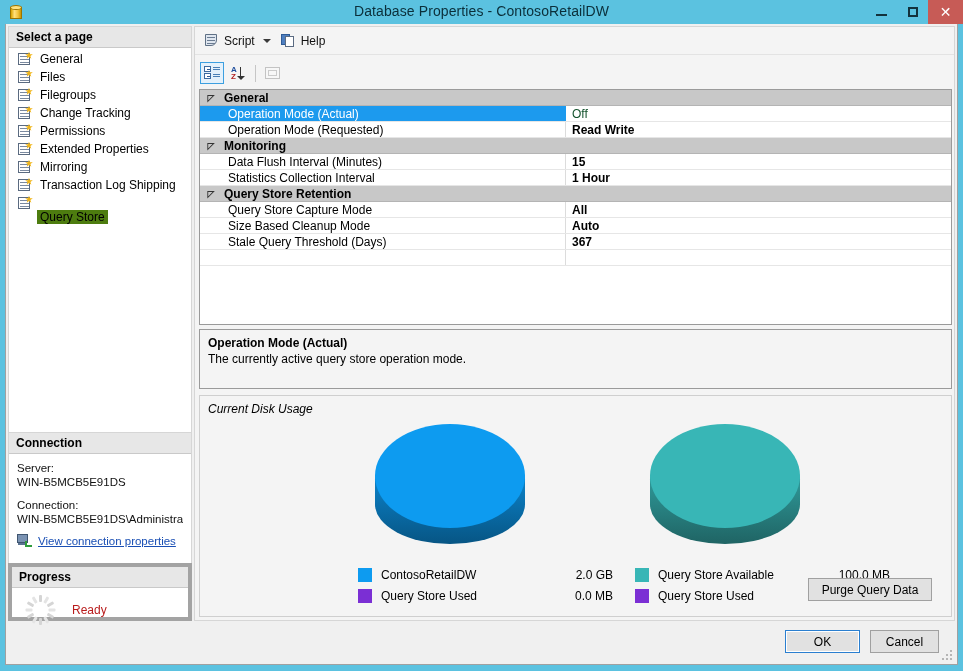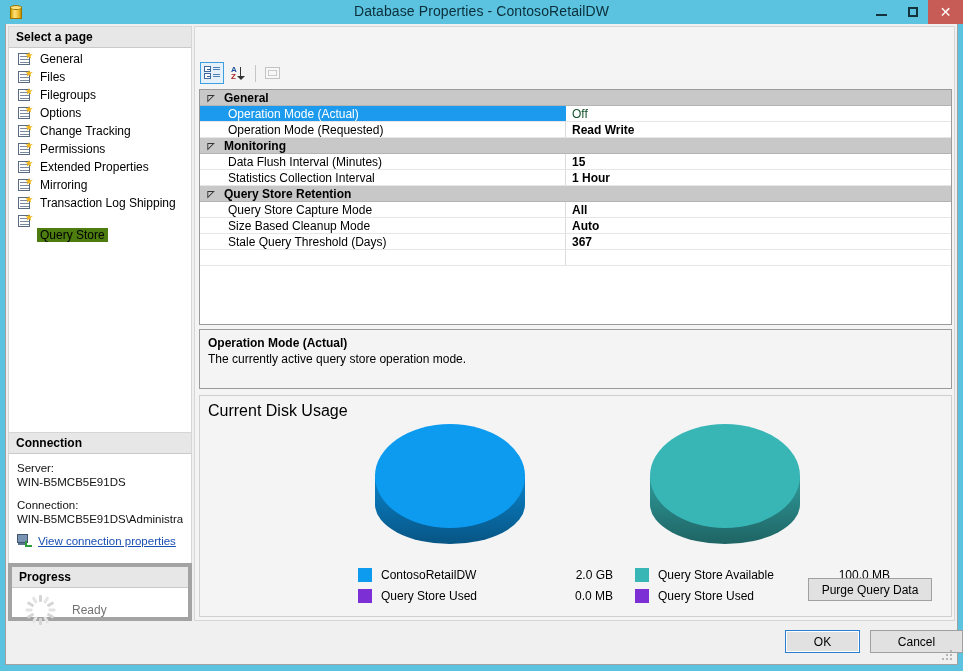--- a/index.html
+++ b/index.html
@@ -137,21 +137,21 @@
     width: 184px; height: 58px;
     background: #fff; border: 4px solid #a3a3a3;
   }
   #progress-body { display: flex; align-items: center; padding: 6px 0 0 12px; }
   #spinner { position: relative; width: 32px; height: 32px; flex: 0 0 32px; }
   #spinner i {
     position: absolute; left: 14.5px; top: 1px;
     width: 3px; height: 7px; background: #dcdcdc; border-radius: 1px;
     transform-origin: 1.5px 15px;
   }
-  #progress-text { margin-left: 16px; font-size: 12px; color: #737373; }
+  #progress-text { margin-left: 16px; font-size: 12px; color: #b91c1c; }
 
   
   #rightpane {
     position: absolute; left: 188px; top: 2px;
     width: 761px; height: 595px;
     background: #f4f4f4;
     border: 1px solid #d6d6d6;
   }
   #toolbar {
     height: 28px; background: #f4f4f4;
@@ -270,21 +270,21 @@
   }
   #desc-title { font-weight: bold; font-size: 12px; color: #000; }
   #desc-text { font-size: 12px; color: #000; margin-top: 2px; }
 
   
   #diskbox {
     position: absolute; left: 4px; top: 368px;
     width: 753px; height: 222px;
     background: #f4f4f4; border: 1px solid #cfcfcf;
   }
-  #disk-title { position: absolute; left: 8px; top: 6px; font-size: 16px; color: #000; }
+  #disk-title { position: absolute; left: 8px; top: 6px; font-size: 12px; color: #000; font-style: italic; }
 
   .pie-wrap { position: absolute; top: 28px; width: 150px; height: 120px; }
   #pie-left  { left: 175px; }
   #pie-right { left: 450px; }
   .pie-side {
     position: absolute; left: 0; top: 16px; width: 150px; height: 104px;
     border-radius: 50% / 38%;
   }
   .pie-top {
     position: absolute; left: 0; top: 0; width: 150px; height: 104px;
@@ -307,21 +307,21 @@
     font-size: 12px; color: #000; font-family: "Liberation Sans", sans-serif;
   }
   #purge-btn {
     position: absolute; left: 608px; top: 182px; width: 124px; height: 23px;
   }
   #ok-btn {
     position: absolute; left: 779px; top: 606px; width: 75px; height: 23px;
     border: 1px solid #2a7fd0; box-shadow: inset 0 0 0 1px #fff;
   }
   #cancel-btn {
-    position: absolute; left: 864px; top: 606px; width: 93px; height: 23px;
+    position: absolute; left: 864px; top: 606px; width: 69px; height: 23px;
   }
   #resize-grip {
     position: absolute; right: 3px; bottom: 2px; width: 12px; height: 12px;
   }
   #resize-grip i {
     position: absolute; width: 2px; height: 2px; background: #b5b5b5;
   }
 </style>
 </head>
 <body>
@@ -361,27 +361,20 @@
               <span class="star"></span>
             </span>
             <span class="pg-label">Files</span>
           </div>
           <div class="page-item">
             <span class="pg-icon">
               <span class="doc"></span>
               <span class="star"></span>
             </span>
             <span class="pg-label">Filegroups</span>
-          </div>
-          <div class="page-item">
-            <span class="pg-icon">
-              <span class="doc"></span>
-              <span class="star"></span>
-            </span>
-            <span class="pg-label">Options</span>
           </div>
           <div class="page-item">
             <span class="pg-icon">
               <span class="doc"></span>
               <span class="star"></span>
             </span>
             <span class="pg-label">Change Tracking</span>
           </div>
           <div class="page-item">
             <span class="pg-icon">
@@ -456,20 +449,37 @@
             <i style="transform: rotate(270deg); background: rgb(228, 228, 228);"></i>
             <i style="transform: rotate(300deg); background: rgb(213, 213, 213);"></i>
             <i style="transform: rotate(330deg); background: rgb(228, 228, 228);"></i>
           </div>
         <div id="progress-text">Ready</div>
       </div>
     </div>
 
     <div id="rightpane">
 
+      <div id="toolbar">
+        <div class="tb-item">
+          <span id="script-icon">
+              <span class="pg"></span>
+              <span class="ln"></span>
+            </span>
+          <span class="tb-lbl">Script</span>
+        </div>
+        <div id="script-caret"></div>
+        <div class="tb-item">
+          <span id="help-icon">
+              <span class="b1"></span>
+              <span class="b2"></span>
+            </span>
+          <span class="tb-lbl">Help</span>
+        </div>
+      </div>
 
       <div id="gridtoolbar">
         <div class="gt-btn active">
           <span id="icon-categorized">
             <span class="box">
                 <i></i>
               </span>
               <span class="box">
                 <i></i>
               </span>

